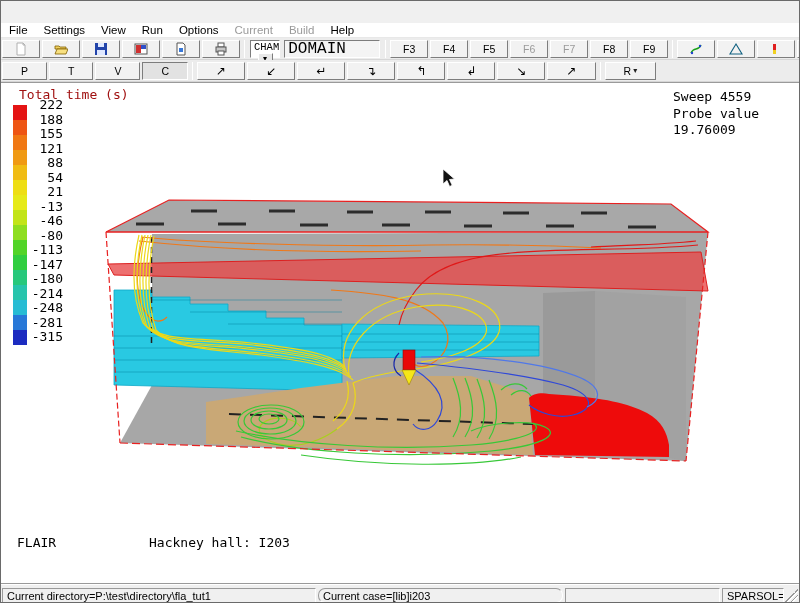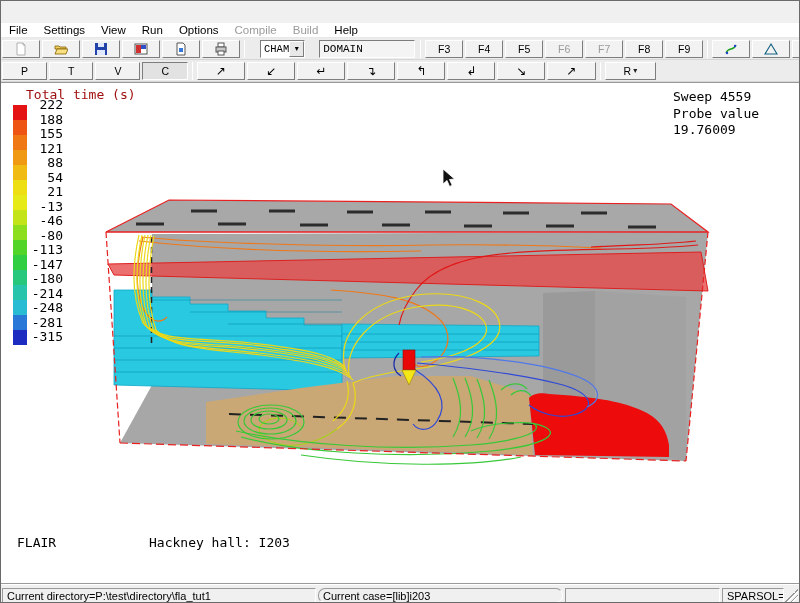--- a/index.html
+++ b/index.html
@@ -24,33 +24,33 @@
   #toolbar1{top:37px;height:22px;}
   #toolbar2{top:59px;height:22px;}
   .tbtn{height:18px;min-width:18px;margin:0 1px;background:#f2f2f2;border:1px solid;
         border-color:#ffffff #7d7d7d #7d7d7d #ffffff;display:flex;align-items:center;justify-content:center;
         font-size:10.5px;color:#000;padding:0 18px;}
   .tbtn.pressed{border-color:#7d7d7d #ffffff #ffffff #7d7d7d;background:#e2e2e2;}
   .tbtn.dim{color:#9b9b9b;}
   .tsep{width:1px;height:18px;background:#b5b5b5;border-right:1px solid #fff;margin:0 3px;}
   .caret{font-size:8px;margin-left:2px;color:#222;}
   .ticon svg{display:block;}
-  #cham-combo{height:18px;width:78px;margin:0 12px;background:#fff;border:1px solid;
-              border-color:#7d7d7d #ffffff #ffffff #7d7d7d;display:flex;align-items:center;font-size:11px;}
+  #cham-combo{height:18px;width:78px;margin:0 2px;background:#fff;border:1px solid;
+              border-color:#7d7d7d #ffffff #ffffff #7d7d7d;display:flex;align-items:center;font-size:11px;flex-direction:column;}
   #cham-combo .val{flex:1;padding-left:3px;font-family:"Liberation Mono",monospace;font-size:10.5px;}
   #cham-combo .drop{width:15px;height:16px;background:#e8e8e8;border:1px solid;
               border-color:#ffffff #7d7d7d #7d7d7d #ffffff;display:flex;align-items:center;justify-content:center;font-size:8px;}
   #domain-input{height:18px;width:96px;margin:0 2px;border:1px solid;border-color:#7d7d7d #ffffff #ffffff #7d7d7d;
-              background:#f4f4f4;font-family:"Liberation Mono",monospace;font-size:11px;padding:8px 3px;color:#000;}
+              background:#f4f4f4;font-family:"Liberation Mono",monospace;font-size:16px;padding:8px 3px;color:#000;}
   .arrowbtn{font-family:"DejaVu Sans",sans-serif;font-size:12px;}
   
   #viewport{position:absolute;top:81px;left:0;width:800px;height:502px;background:#ffffff;
             border-top:1px solid #9a9a9a;border-bottom:1px solid #9a9a9a;}
   #scene{position:absolute;top:2px;left:0;}
-  #legend-title{position:absolute;left:25px;top:4px;font-family:"DejaVu Sans Mono",monospace;
+  #legend-title{position:absolute;left:18px;top:4px;font-family:"DejaVu Sans Mono",monospace;
                 font-size:13px;color:#a01010;white-space:pre;}
   #colorbar{position:absolute;left:12px;top:22px;width:14px;}
   .cband{width:14px;height:15px;}
   #legend-labels{position:absolute;left:14px;top:15px;width:48px;text-align:right;}
   .llab{height:14.5px;line-height:14.5px;font-family:"DejaVu Sans Mono",monospace;font-size:13px;color:#000;}
   #probe-readout{position:absolute;left:672px;top:6px;font-family:"DejaVu Sans Mono",monospace;
                  font-size:13px;color:#000;line-height:16.5px;white-space:pre;}
   #footer-app{position:absolute;left:16px;top:452px;font-family:"DejaVu Sans Mono",monospace;font-size:13px;}
   #footer-case{position:absolute;left:148px;top:452px;font-family:"DejaVu Sans Mono",monospace;font-size:13px;}
   #cursor{position:absolute;left:441px;top:85px;}
@@ -71,21 +71,21 @@
 
 <div id="window">
 
 
   <div id="menubar">
     <span class="menu-item">File</span>
     <span class="menu-item">Settings</span>
     <span class="menu-item">View</span>
     <span class="menu-item">Run</span>
     <span class="menu-item">Options</span>
-    <span class="menu-item dim">Compile</span>
+    <span class="menu-item dim">Current</span>
     <span class="menu-item dim">Build</span>
     <span class="menu-item">Help</span>
   </div>
 
   <div id="toolbar1" class="toolbar">
     <span class="tbtn">
         <span class="ticon">
           <svg width="14" height="14" viewBox="0 0 14 14">
             <path d="M3,1 h6 l2,2 v10 h-8 z" fill="#fff" stroke="#b0b0b0"></path>
             <path d="M9,1 v2 h2" fill="none" stroke="#b0b0b0"></path>

